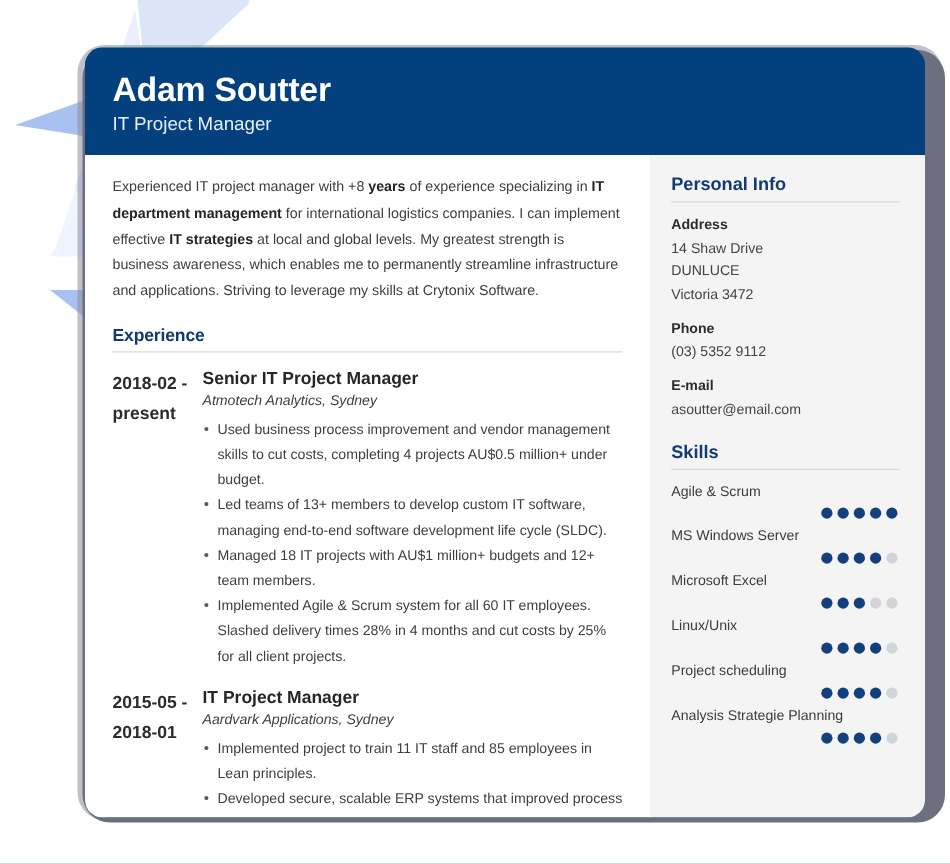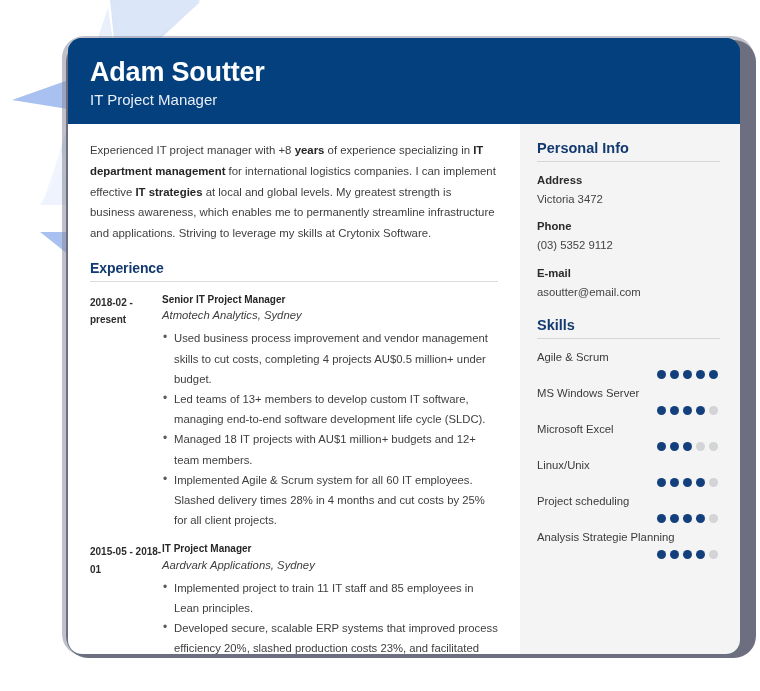--- a/index.html
+++ b/index.html
@@ -118,29 +118,29 @@
   .sec-rule {
     height: 1px;
     background: #dcdcdc;
     margin: 0 0 11px 0;
   }
 
   
   .job { display: flex; margin-bottom: 12px; }
   .job-dates {
     flex: 0 0 72px;
-    font-size: 10px;
+    font-size: 14px;
     font-weight: bold;
     color: #2c2c2c;
     line-height: 1.72;
     padding-top: 1px;
   }
   .job-body { flex: 1 1 auto; }
   .job-title {
-    font-size: 10px;
+    font-size: 14px;
     font-weight: bold;
     color: #262626;
     line-height: 1.35;
     margin: 0 0 2px 0;
   }
   .job-company {
     font-size: 11.3px;
     font-style: italic;
     color: #3d3d3d;
     line-height: 1.4;
@@ -272,20 +272,22 @@
         </div>
     </div>
 
     <div class="cv-side">
       <div class="side-title">Personal Info</div>
       <div class="side-rule"></div>
 
       <div id="info-container">
           <div class="info-block">
             <div class="info-label">Address</div>
+            <div class="info-value">14 Shaw Drive</div>
+            <div class="info-value">DUNLUCE</div>
             <div class="info-value">Victoria 3472</div>
           </div>
           <div class="info-block">
             <div class="info-label">Phone</div>
             <div class="info-value">(03) 5352 9112</div>
           </div>
           <div class="info-block">
             <div class="info-label">E-mail</div>
             <div class="info-value">asoutter@email.com</div>
           </div>

